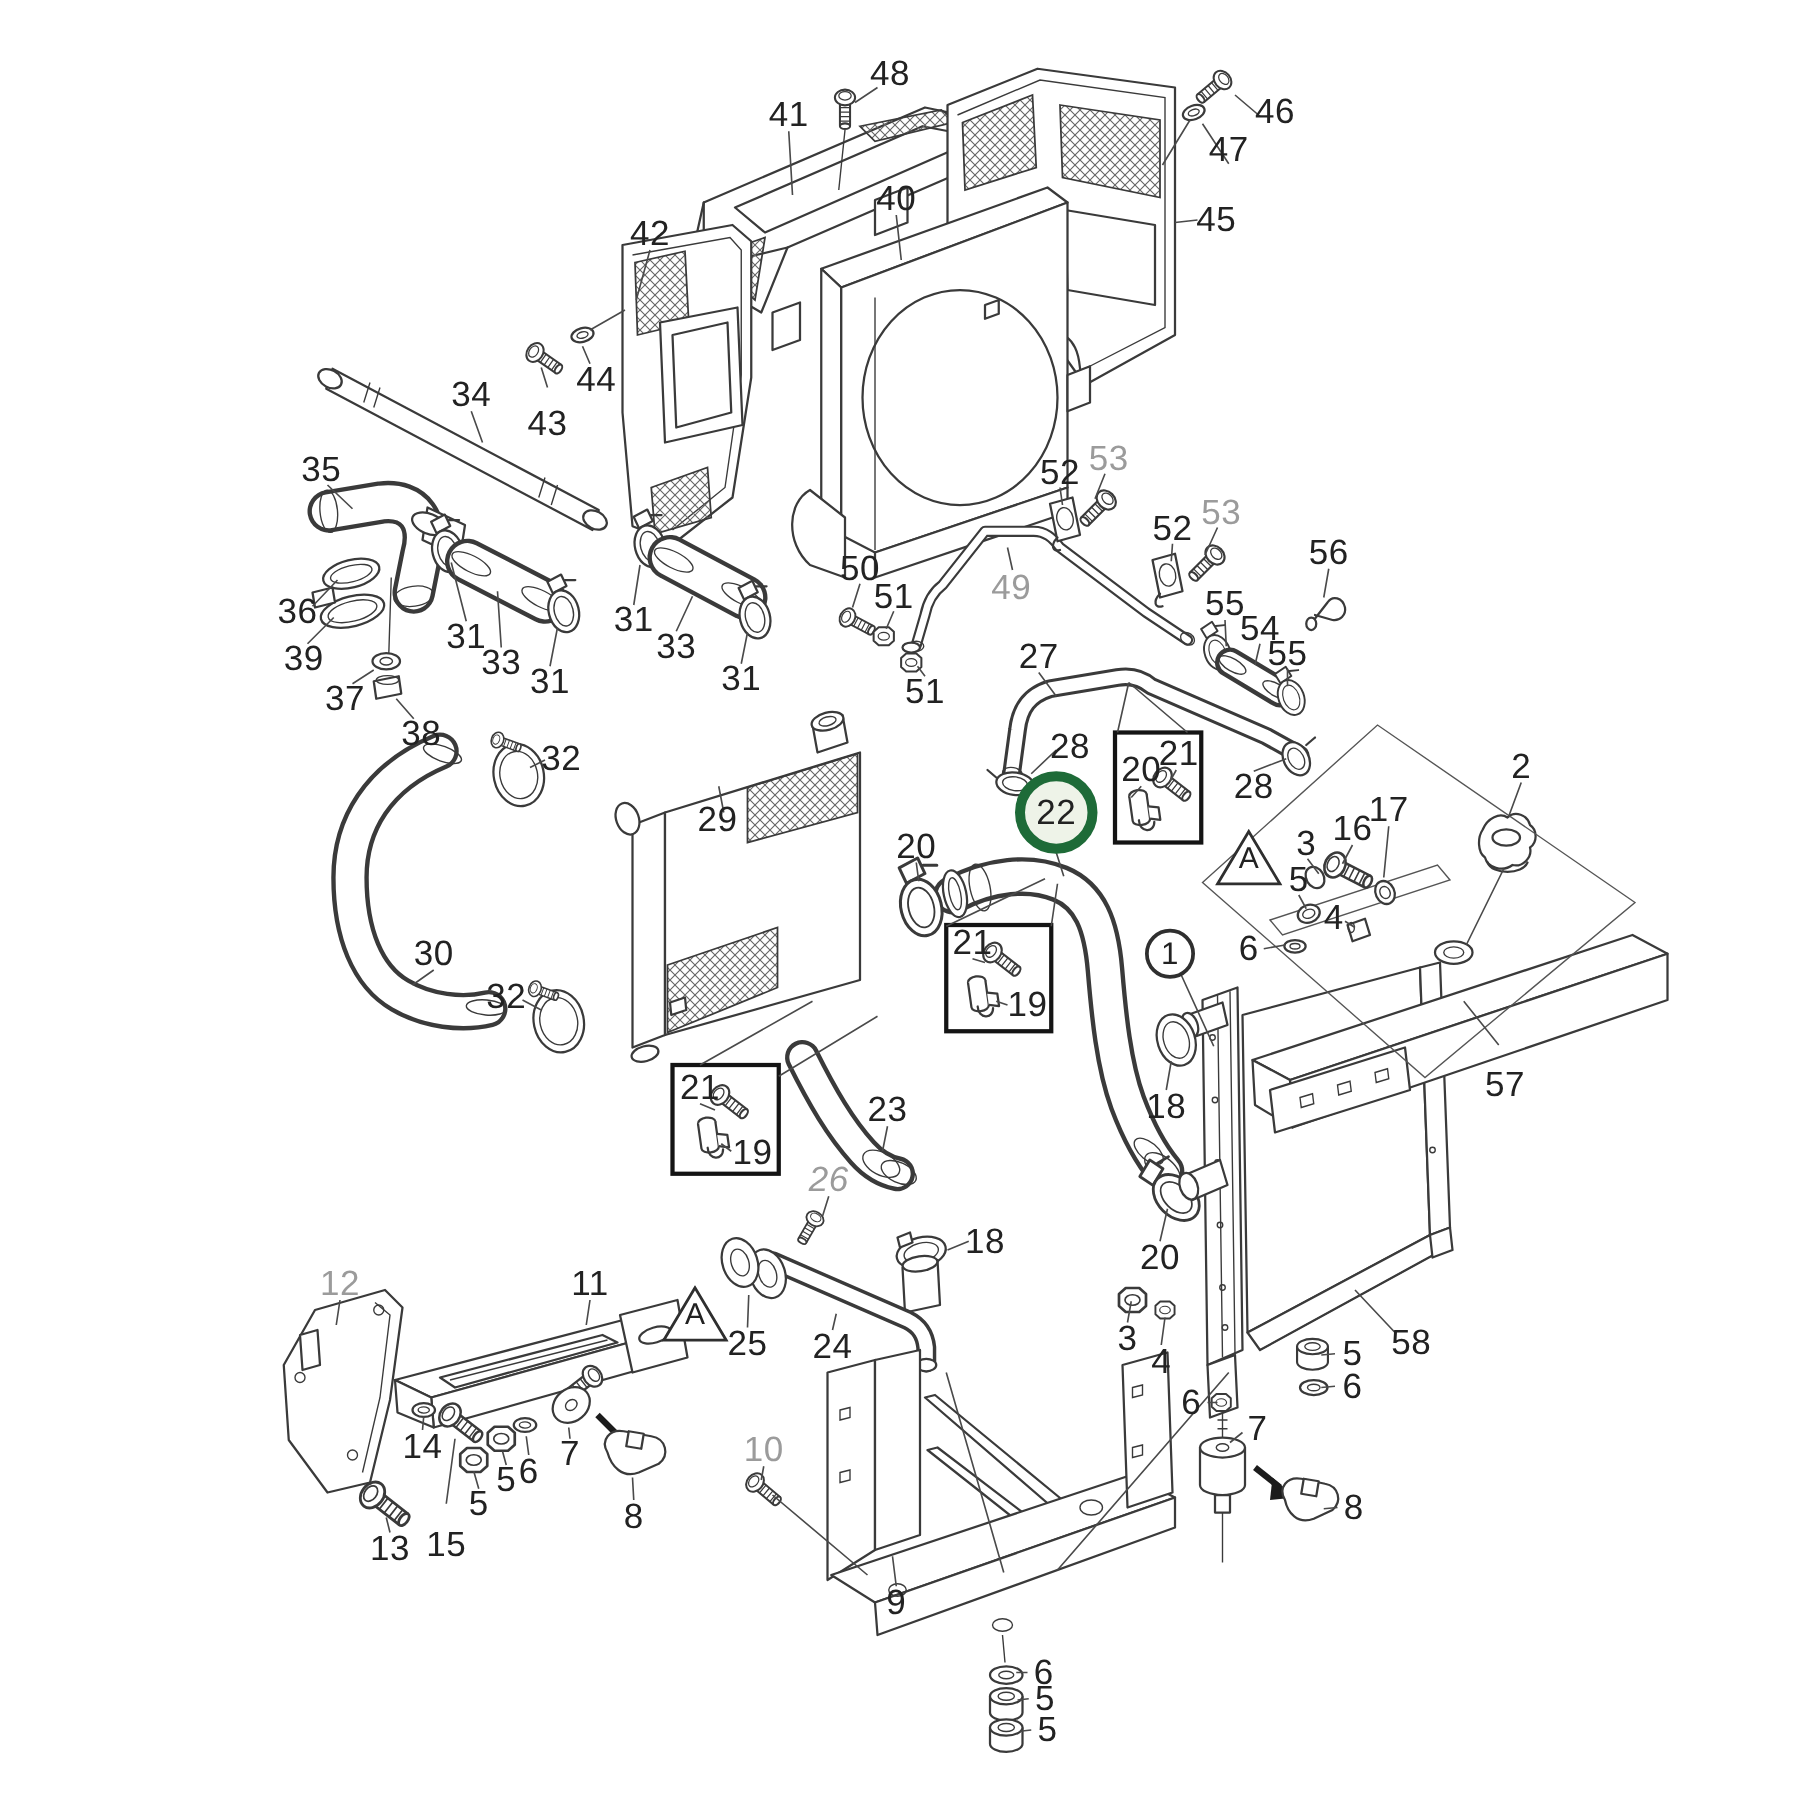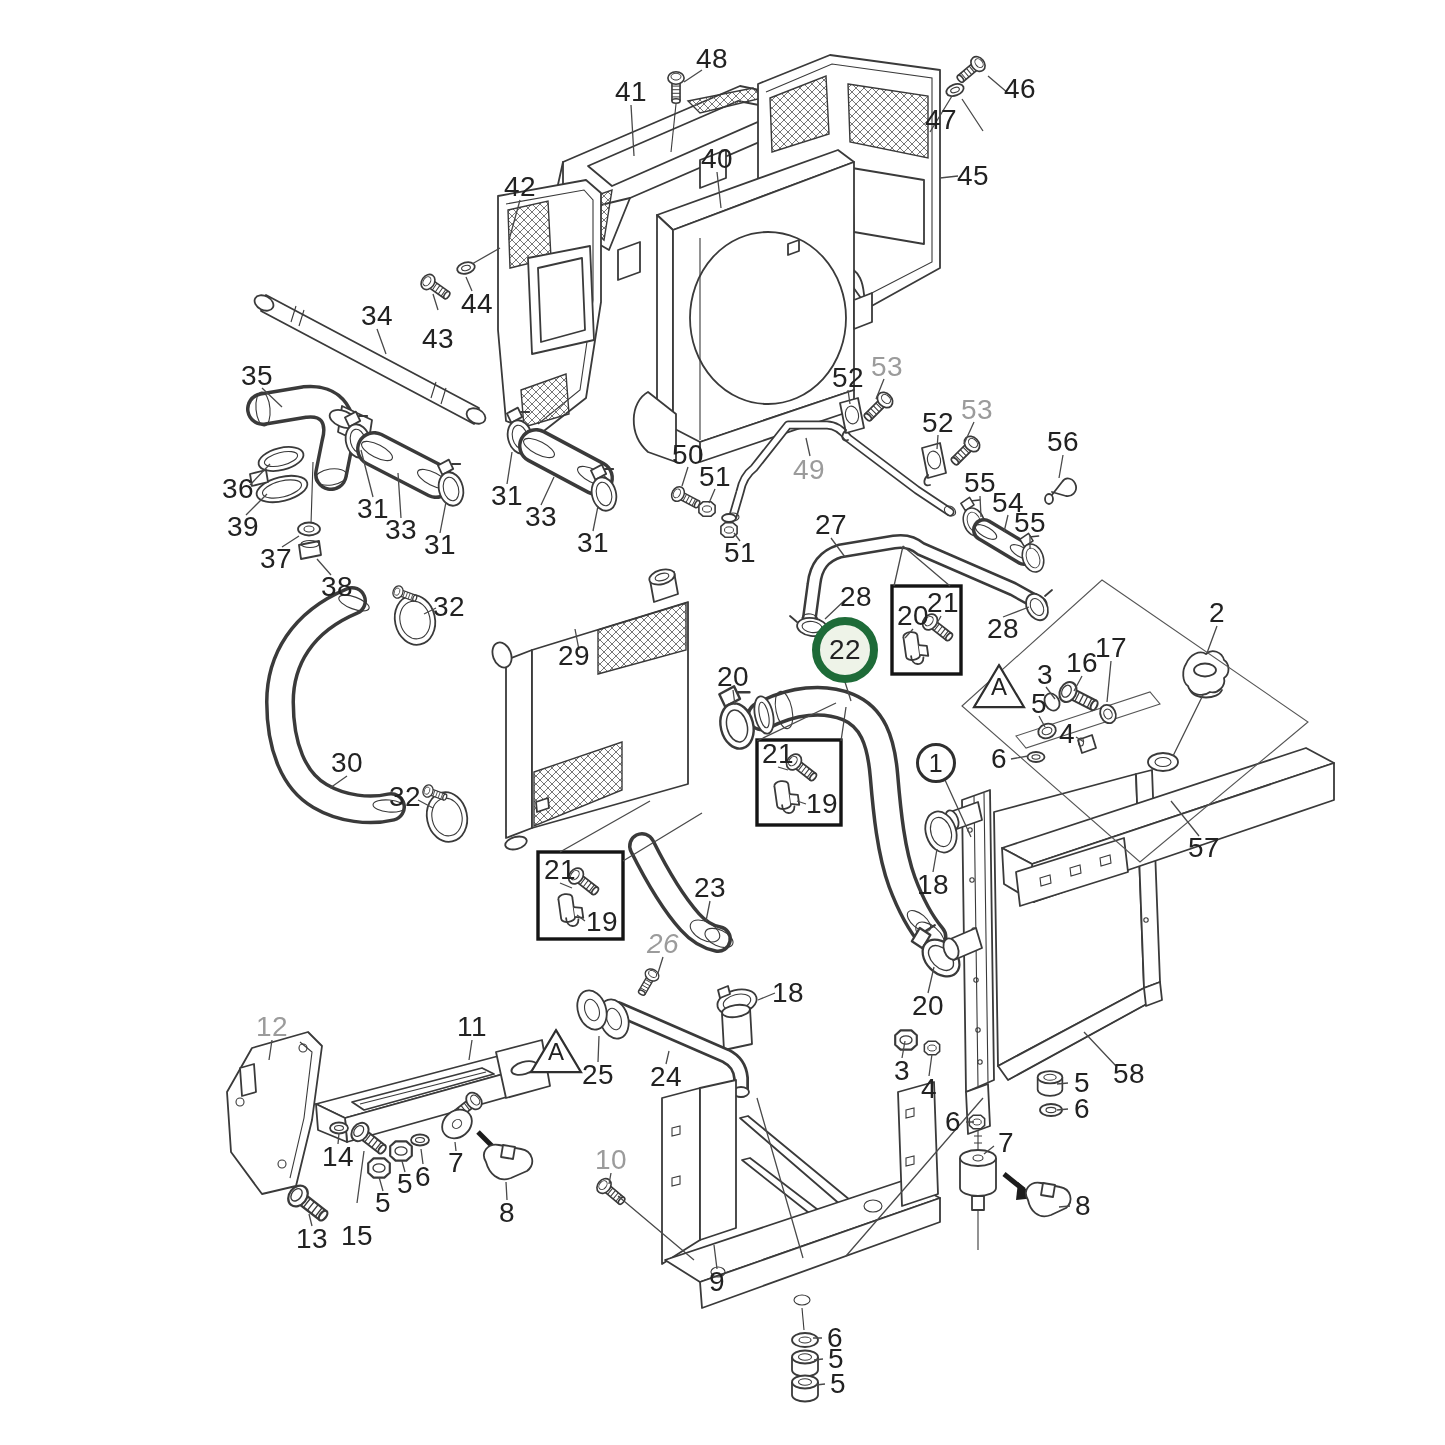--- a/index.html
+++ b/index.html
@@ -542,21 +542,21 @@
   <path d="M903,546 L894,586 M903,546 L950,586 M757,741 L836,703 M841,741 L846,707
            M560,852 L650,801 M623,861 L702,813 M913,629 L905,638 M941,616 L936,625
            M778,767 L788,770 M806,804 L797,801 M560,883 L572,888 M585,921 L577,915"></path>
   <path d="M757,1098 L803,1258 M846,1256 L983,1098 M1203,695 L1173,756 M618,1196 L694,1260"></path>
 </g>
 </svg>
 <div id="overlay">
       <div class="callout" style="left: 712px; top: 59px;">48</div>
       <div class="callout" style="left: 631px; top: 92px;">41</div>
       <div class="callout" style="left: 1020px; top: 89px;">46</div>
-      <div class="callout" style="left: 941px; top: 120px; text-align: center;">47</div>
+      <div class="callout" style="left: 983px; top: 120px; text-align: center;">47</div>
       <div class="callout" style="left: 717px; top: 159px;">40</div>
       <div class="callout" style="left: 973px; top: 176px; text-align: right;">45</div>
       <div class="callout" style="left: 520px; top: 187px; text-align: right;">42</div>
       <div class="callout" style="left: 477px; top: 304px;">44</div>
       <div class="callout" style="left: 377px; top: 316px;">34</div>
       <div class="callout" style="left: 438px; top: 339px;">43</div>
       <div class="callout" style="left: 257px; top: 376px;">35</div>
       <div class="callout muted" style="left: 887px; top: 367px;">53</div>
       <div class="callout" style="left: 848px; top: 378px;">52</div>
       <div class="callout muted" style="left: 977px; top: 410px;">53</div>
@@ -593,21 +593,21 @@
       <div class="callout" style="left: 1045px; top: 675px;">3</div>
       <div class="callout" style="left: 733px; top: 677px;">20</div>
       <div class="callout" style="left: 1039px; top: 704px;">5</div>
       <div class="callout" style="left: 1067px; top: 734px;">4</div>
       <div class="callout" style="left: 778px; top: 754px;">21</div>
       <div class="callout" style="left: 999px; top: 759px;">6</div>
       <div class="callout" style="left: 347px; top: 763px;">30</div>
       <div class="callout ring-black" style="left: 936px; top: 763px;">1</div>
       <div class="callout" style="left: 405px; top: 797px;">32</div>
       <div class="callout" style="left: 822px; top: 804px;">19</div>
-      <div class="callout" style="left: 1204px; top: 848px;">57</div>
+      <div class="callout" style="left: 1204px; top: 868px;">57</div>
       <div class="callout" style="left: 560px; top: 870px;">21</div>
       <div class="callout" style="left: 933px; top: 885px;">18</div>
       <div class="callout" style="left: 710px; top: 888px;">23</div>
       <div class="callout" style="left: 602px; top: 922px;">19</div>
       <div class="callout muted" style="left: 663px; top: 944px; font-style: italic;">26</div>
       <div class="callout" style="left: 788px; top: 993px;">18</div>
       <div class="callout" style="left: 928px; top: 1006px;">20</div>
       <div class="callout muted" style="left: 272px; top: 1027px;">12</div>
       <div class="callout" style="left: 472px; top: 1027px;">11</div>
       <div class="callout" style="left: 902px; top: 1071px;">3</div>

